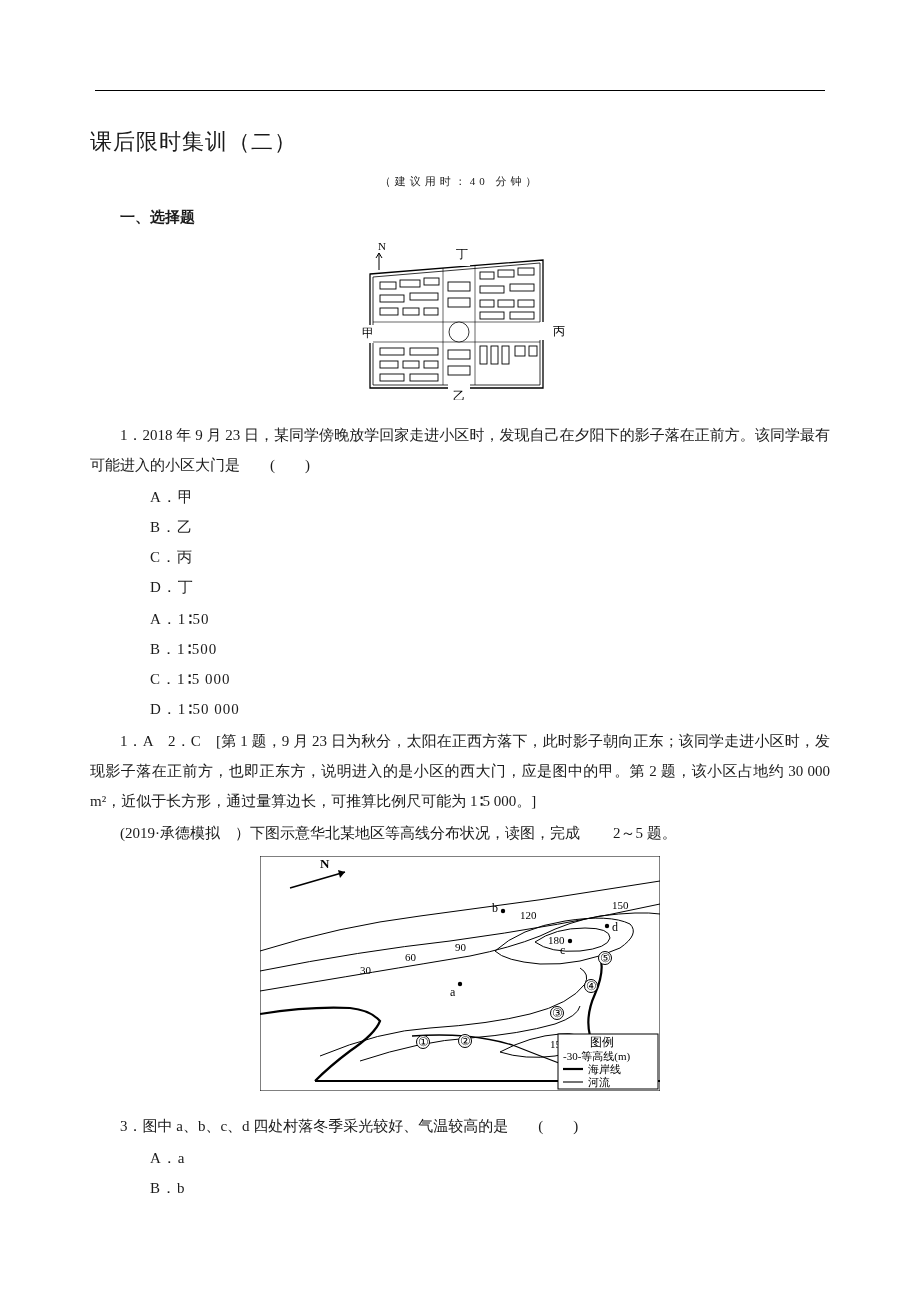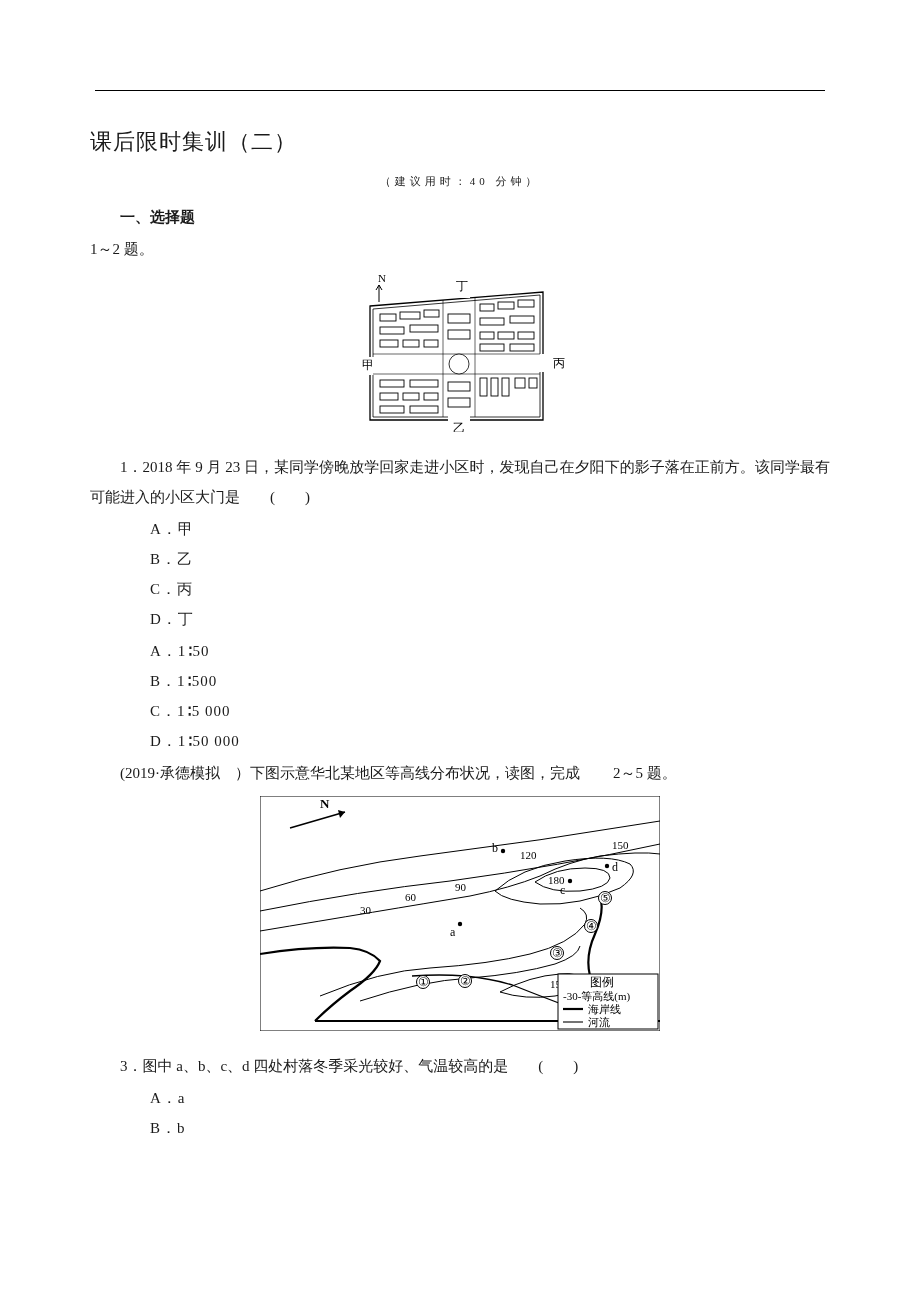--- a/index.html
+++ b/index.html
@@ -78,21 +78,20 @@
 
 <div class="page">
 
   <div class="top-rule"></div>
 
   <div class="title">课后限时集训（二）</div>
   <div class="subtitle">（建议用时：40 分钟）</div>
 
   <div class="section-head">一、选择题</div>
 
-  <div class="para tight" style="text-indent:0;">1～2 题。</div>
 
   <div class="figure">
     <svg width="225" height="160" viewBox="0 0 225 160">
       <rect x="0" y="0" width="225" height="160" fill="#fff"></rect>
 
       <text x="30" y="10" font-size="11" font-family="serif">N</text>
       <line x1="31" y1="13" x2="31" y2="30" stroke="#000" stroke-width="1"></line>
       <polyline points="28,18 31,13 34,18" fill="none" stroke="#000" stroke-width="1"></polyline>
 
       <polygon points="22,34 195,20 195,148 22,148" fill="none" stroke="#000" stroke-width="1.3"></polygon>
@@ -167,20 +166,21 @@
     <div class="option">D．丁</div>
   </div>
 
   <div class="options">
     <div class="option">A．1∶50</div>
     <div class="option">B．1∶500</div>
     <div class="option">C．1∶5 000</div>
     <div class="option">D．1∶50 000</div>
   </div>
 
+  <div class="answer-key">1．A　2．C　[第 1 题，9 月 23 日为秋分，太阳在正西方落下，此时影子朝向正东；该同学走进小区时，发现影子落在正前方，也即正东方，说明进入的是小区的西大门，应是图中的甲。第  2 题，该小区占地约  30 000 m²，近似于长方形，通过量算边长，可推算比例尺可能为 1∶5 000。]</div>
 
   <div class="para">
     <span>(2019·承德模拟</span><span class="gap-sm"></span><span>）下图示意华北某地区等高线分布状况，读图，完成</span><span class="gap"></span><span>2～5 题。</span>
   </div>
 
   <div class="figure">
     <svg width="400" height="235" viewBox="0 0 400 235">
       <rect x="0" y="0" width="400" height="235" fill="#fff" stroke="#000" stroke-width="1"></rect>
 
       <g>

